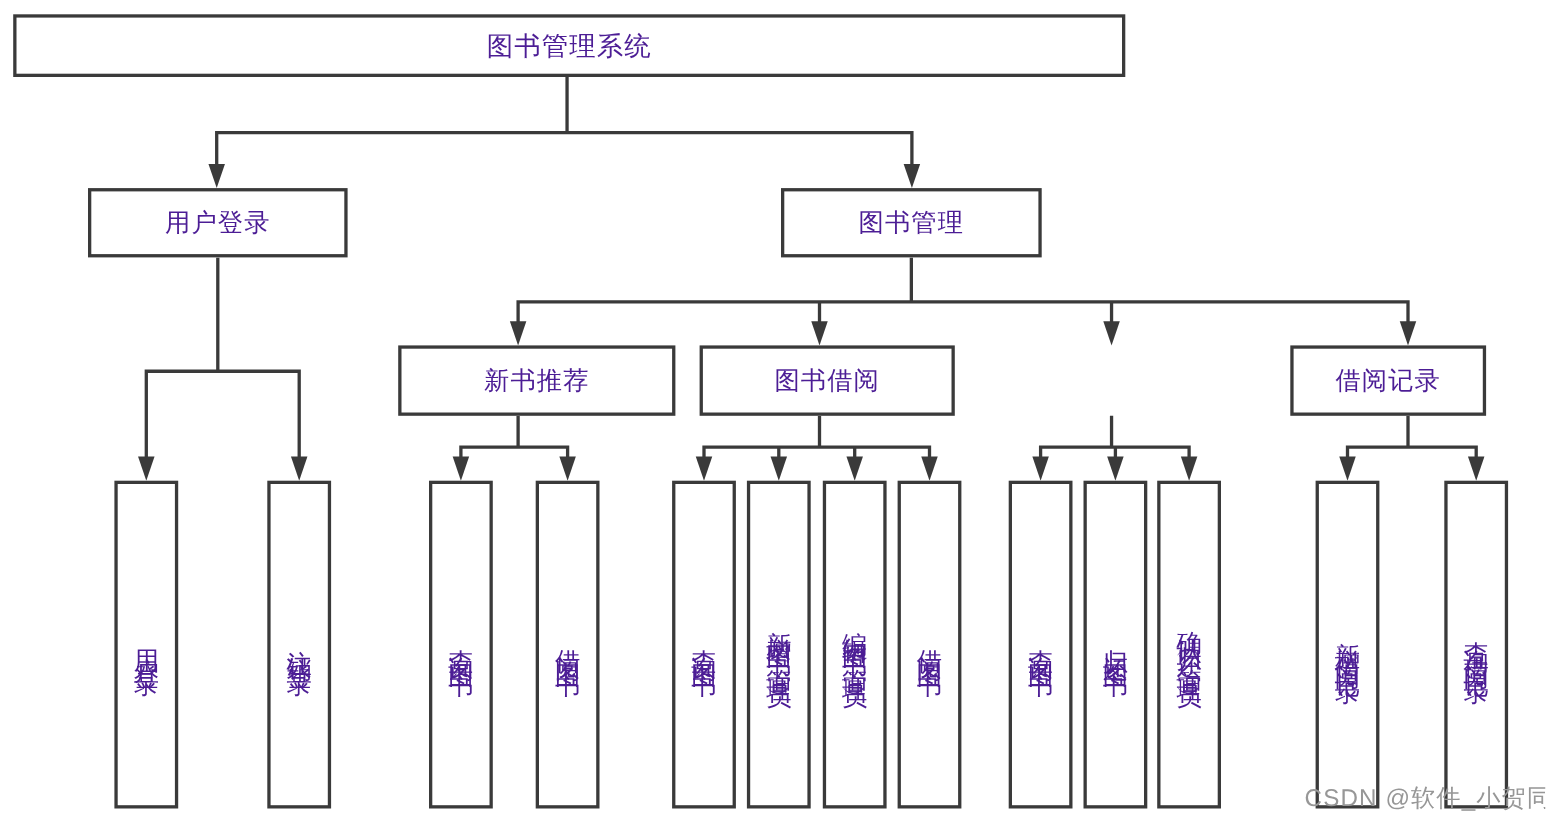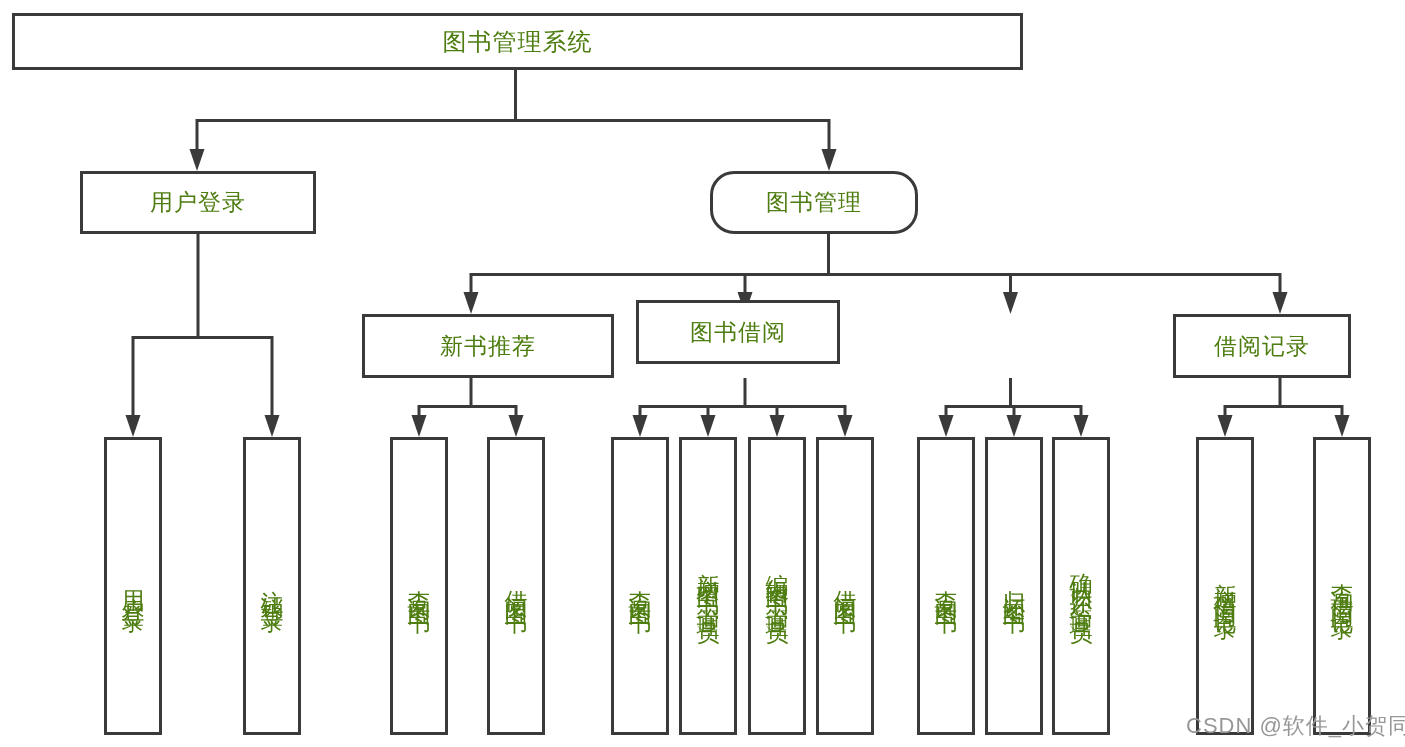--- a/index.html
+++ b/index.html
@@ -14,21 +14,21 @@
   .connectors {
     position: absolute;
     left: 0; top: 0;
     width: 1405px; height: 747px;
   }
   .node {
     position: absolute;
     box-sizing: border-box;
     border: 3px solid #3a3a3a;
     background: #ffffff;
-    color: #4d7c0f;
+    color: #4c1d95;
     display: flex;
     align-items: center;
     justify-content: center;
     text-align: center;
   }
   .node.h { font-size: 23px; letter-spacing: 1px; }
   .node.root { font-size: 24px; }
   .node.v { font-size: 23px; }
   .node.v .vtext {
     writing-mode: vertical-rl;
@@ -91,24 +91,24 @@
       <polygon points="1006.5,415 1021.5,415 1014,437"></polygon>
       <polygon points="1073.5,415 1088.5,415 1081,437"></polygon>
       <polygon points="1217.5,415 1232.5,415 1225,437"></polygon>
       <polygon points="1334.5,415 1349.5,415 1342,437"></polygon>
     </g>
   </svg>
 
   <div class="node h root" style="left:12px; top:13px; width:1011px; height:57px;">图书管理系统</div>
 
   <div class="node h" style="left:80px; top:171px; width:236px; height:63px;">用户登录</div>
-  <div class="node h" style="left:710px; top:171px; width:208px; height:63px;border-radius:24px;">图书管理</div>
+  <div class="node h" style="left:710px; top:171px; width:237px; height:63px;">图书管理</div>
 
   <div class="node h" style="left:362px; top:314px; width:252px; height:64px;font-family:Liberation Mono, monospace;">新书推荐</div>
-  <div class="node h" style="left:636px; top:300px; width:204px; height:64px;">图书借阅</div>
+  <div class="node h" style="left:636px; top:314px; width:232px; height:64px;">图书借阅</div>
   <div class="node h" style="left:1173px; top:314px; width:178px; height:64px;">借阅记录</div>
 
   <div class="node v" style="left:104px; top:437px; width:58px; height:298px;">
     <span class="vtext">用户登录</span>
   </div>
   <div class="node v" style="left:243px; top:437px; width:58px; height:298px;">
     <span class="vtext">注销登录</span>
   </div>
 
   <div class="node v" style="left:390px; top:437px; width:58px; height:298px;">

